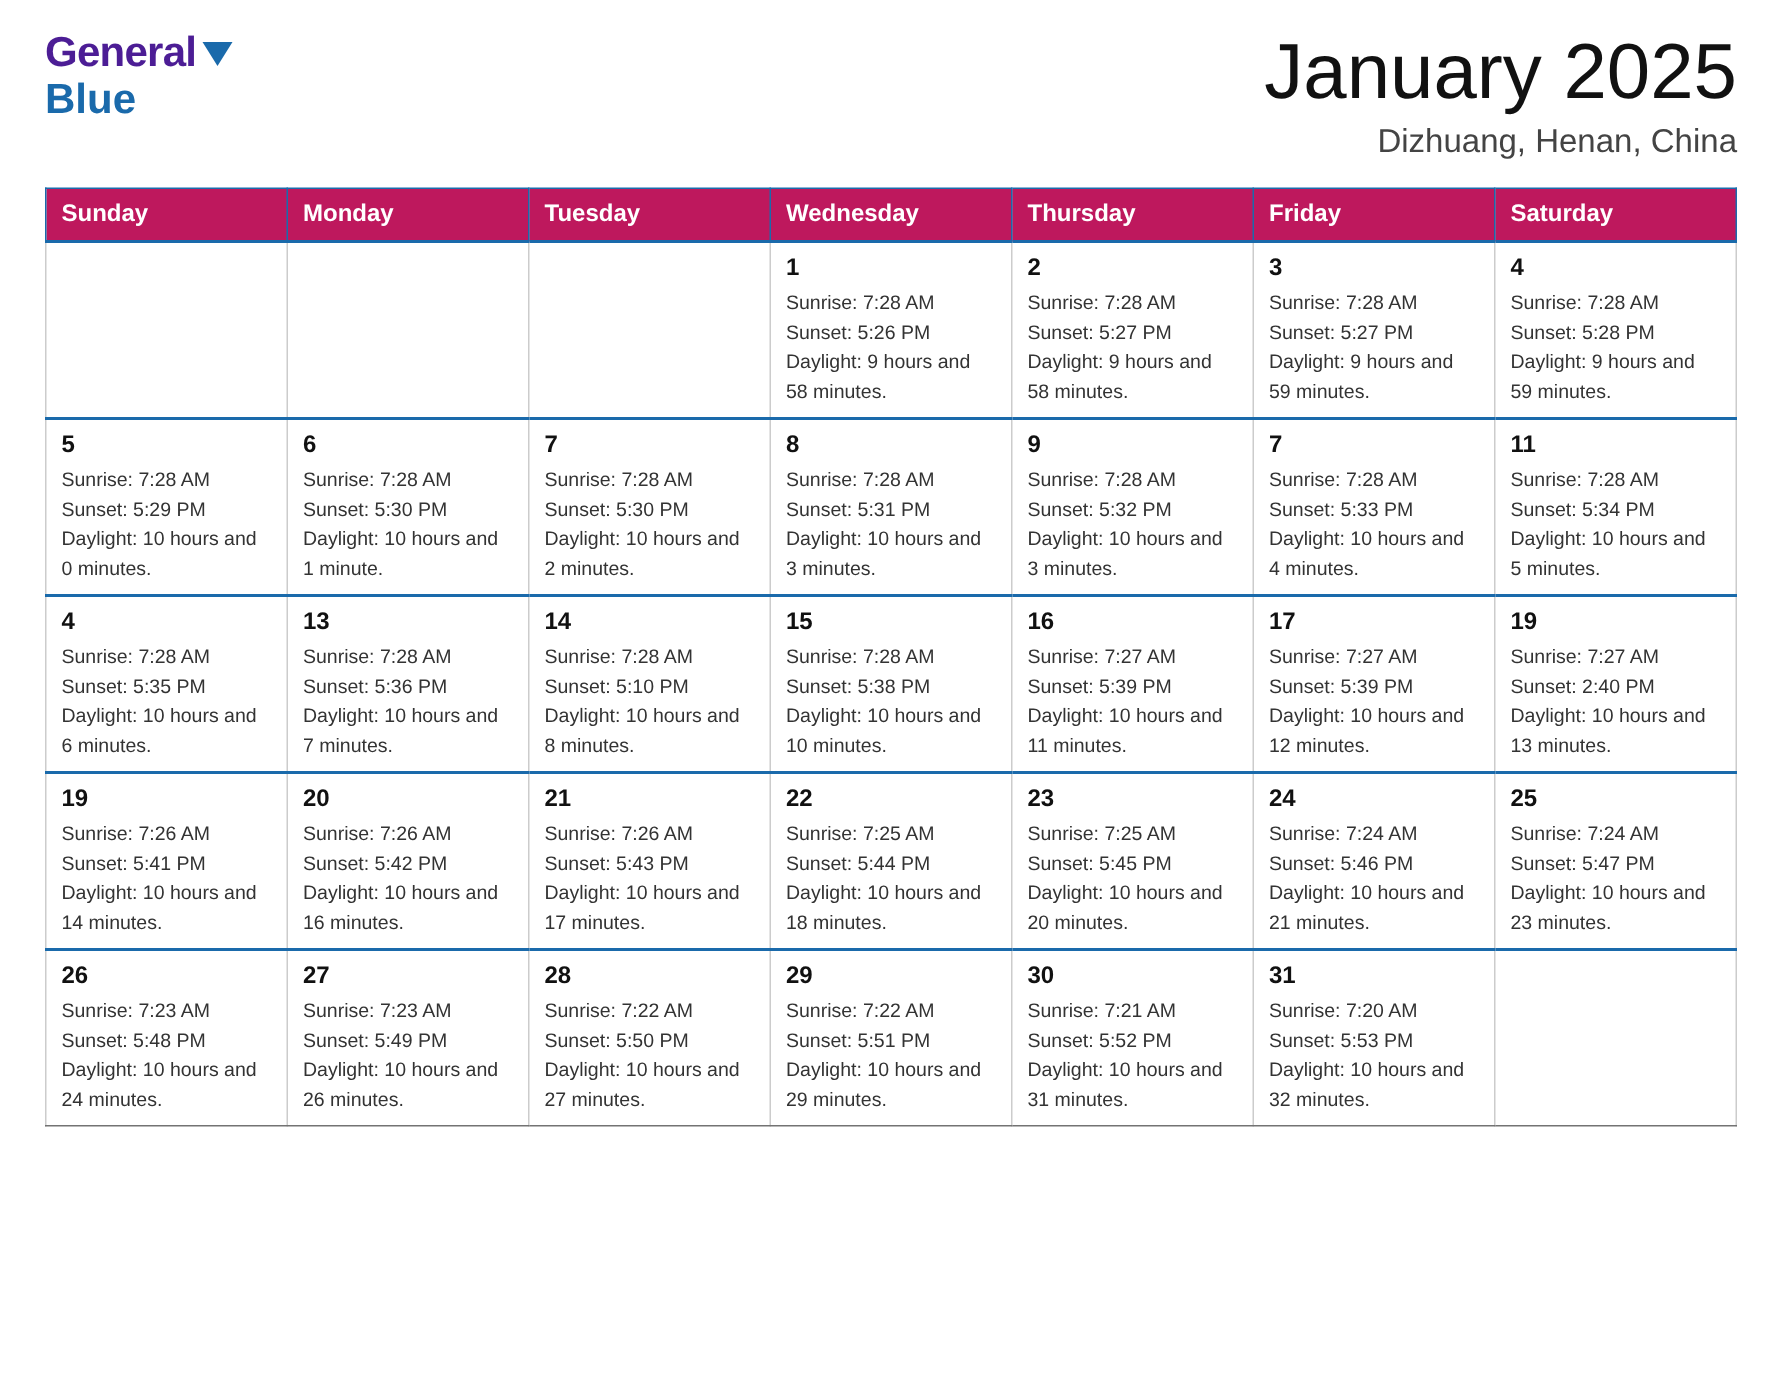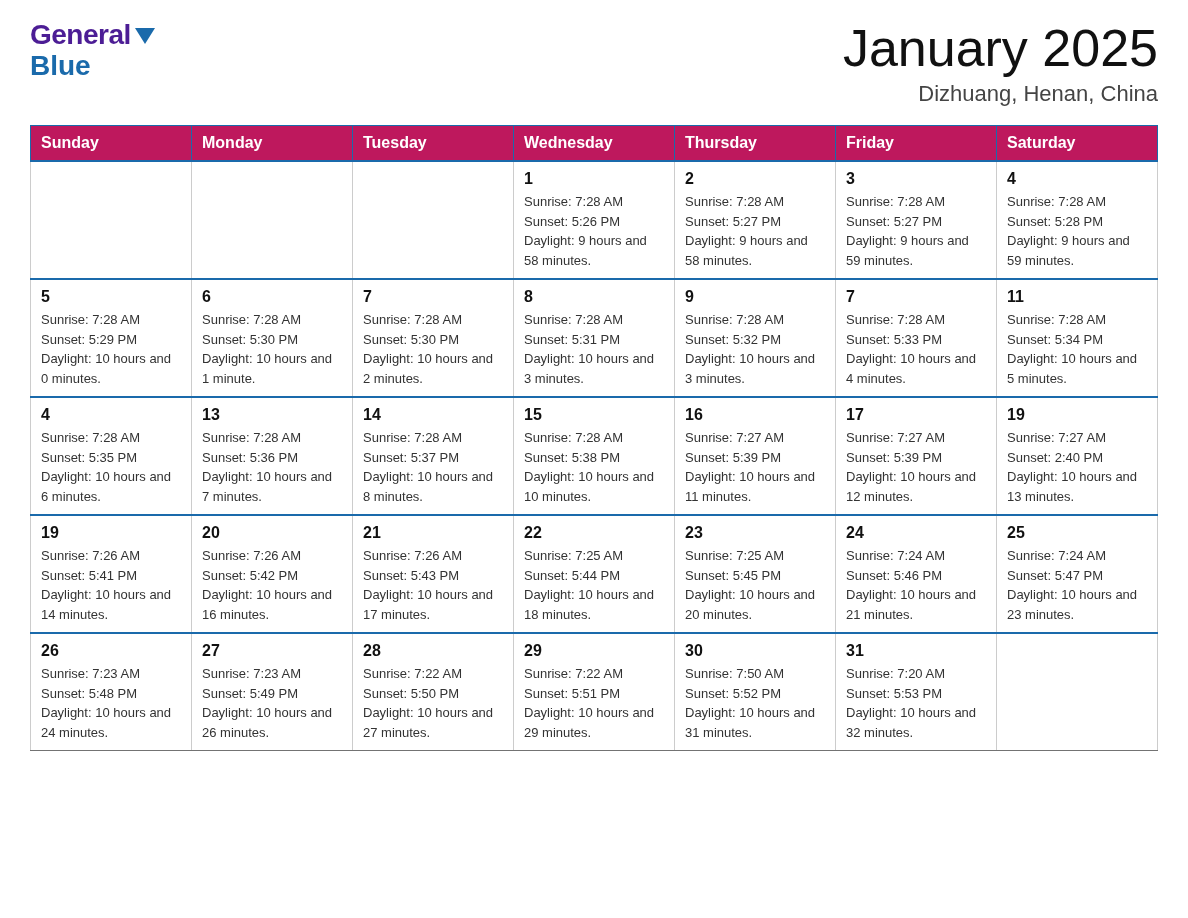--- a/index.html
+++ b/index.html
@@ -230,21 +230,21 @@
         <td>
           <span class="day-number">13</span>
           <div class="day-info">Sunrise: 7:28 AM
 Sunset: 5:36 PM
 Daylight: 10 hours
 and 7 minutes.</div>
         </td>
         <td>
           <span class="day-number">14</span>
           <div class="day-info">Sunrise: 7:28 AM
-Sunset: 5:37 PM
+Sunset: 5:10 PM
 Daylight: 10 hours
 and 8 minutes.</div>
         </td>
         <td>
           <span class="day-number">15</span>
           <div class="day-info">Sunrise: 7:28 AM
 Sunset: 5:38 PM
 Daylight: 10 hours
 and 10 minutes.</div>
         </td>
@@ -345,21 +345,21 @@
         </td>
         <td>
           <span class="day-number">29</span>
           <div class="day-info">Sunrise: 7:22 AM
 Sunset: 5:51 PM
 Daylight: 10 hours
 and 29 minutes.</div>
         </td>
         <td>
           <span class="day-number">30</span>
-          <div class="day-info">Sunrise: 7:50 AM
+          <div class="day-info">Sunrise: 7:21 AM
 Sunset: 5:52 PM
 Daylight: 10 hours
 and 31 minutes.</div>
         </td>
         <td>
           <span class="day-number">31</span>
           <div class="day-info">Sunrise: 7:20 AM
 Sunset: 5:53 PM
 Daylight: 10 hours
 and 32 minutes.</div>

